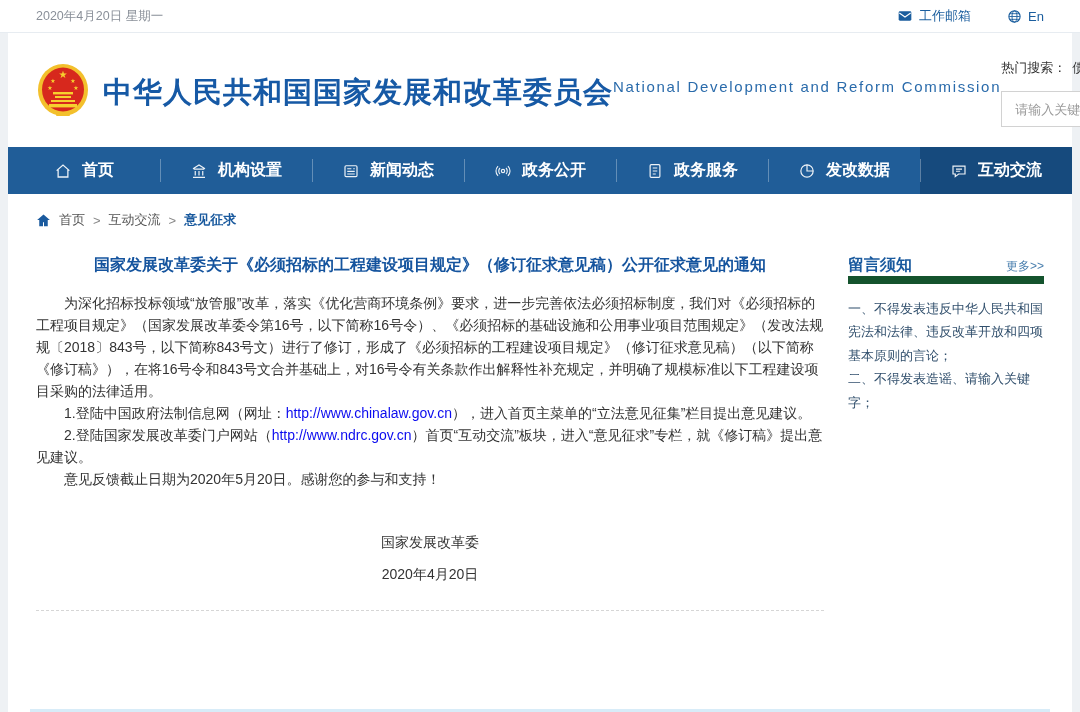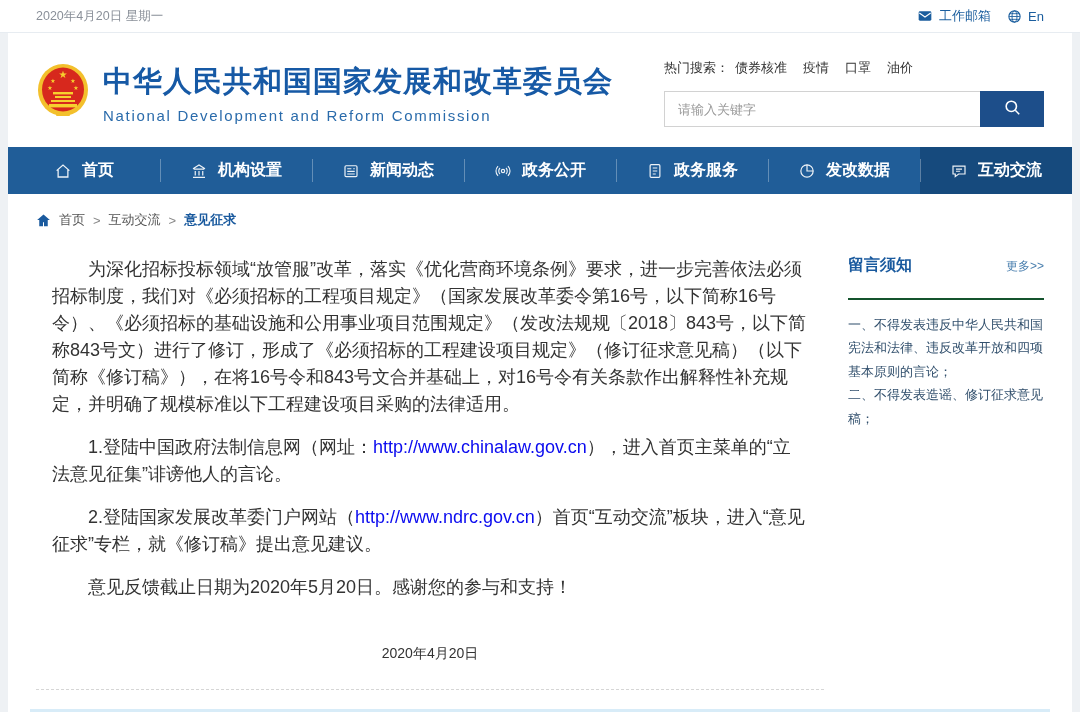--- a/index.html
+++ b/index.html
@@ -8,29 +8,29 @@
     background:#eef1f4;
     font-family:"Liberation Sans","DejaVu Sans",sans-serif;
   }
   
   .topbar{
     height:33px;background:#fff;border-bottom:1px solid #e7ecf1;
     display:flex;align-items:center;justify-content:space-between;
     padding:16px 36px;box-sizing:border-box;
   }
   .topbar-date{font-size:12.5px;color:#8a9099}
-  .topbar-right{display:flex;align-items:center;gap:16px}
+  .topbar-right{display:flex;align-items:center;gap:36px}
   .topbar-link{display:flex;align-items:center;gap:6px;font-size:13px;color:#1b5e9e;cursor:pointer}
   .topbar-link svg{display:block}
   
   .page{width:1064px;height:679px;margin:0 auto;background:#fff;position:relative;box-sizing:border-box}
   
   .header{display:flex;justify-content:space-between;align-items:center;padding:26px 28px 20px;box-sizing:border-box}
   .brand{display:flex;align-items:center;gap:13px}
-  .brand-text{display:flex;flex-direction:column}
+  .brand-text{display:flex;}
   .brand-zh{font-size:29px;font-weight:bold;color:#1659a5;letter-spacing:1px;white-space:nowrap}
   .brand-en{font-size:15px;color:#2a6bab;letter-spacing:1.7px;margin-top:5px;white-space:nowrap}
   .search-area{width:380px}
   .hot{font-size:13px;color:#333;margin-bottom:14px;display:flex;align-items:center}
   .hot-label{margin-right:6px}
   .hot-items{display:flex;gap:16px}
   .hot-item{cursor:pointer}
   .search-row{display:flex;height:36px}
   .search-input{
     flex:1;height:36px;box-sizing:border-box;border:1px solid #d2d2d2;border-right:none;
@@ -56,31 +56,31 @@
   .nav-icon svg{width:18px;height:18px;display:block}
   
   .breadcrumb{display:flex;align-items:center;gap:8px;padding:17px 28px 9px;font-size:13px;color:#555}
   .crumb{cursor:pointer}
   .crumb-sep{color:#888}
   .crumb-last{color:#1a5a9e;font-weight:bold}
   
   .main{display:flex;padding:2px 28px 0;box-sizing:border-box}
   .article{flex:1;margin-right:24px;min-width:0}
   .article-title{text-align:center;font-size:16px;font-weight:bold;color:#15549e;margin:13px 0 15px;line-height:1.5}
-  .para{font-size:18px;line-height:27px;color:#333;text-indent:2em;margin:16px}
+  .para{font-size:14px;line-height:22px;color:#333;text-indent:2em;margin:0}
   .para a{text-decoration:none;cursor:pointer}
   .para a.url{color:#0b0bef}
   .para a.attachment{color:#3c3cdc}
   .signature{margin-top:36px;text-align:center;font-size:14px;color:#333}
   .signature div{line-height:32px}
   .dashed-divider{border-top:1px dashed #d6d6d6;margin-top:20px}
   .bottom-blue{position:absolute;left:22px;right:22px;bottom:0;height:3px;background:#d8ecf8}
   
   .sidebar{width:196px;margin-top:15px;flex-shrink:0}
-  .sidebar-head{display:flex;justify-content:space-between;align-items:baseline;border-bottom:2px solid #14532d;padding-bottom:22px}
+  .sidebar-head{display:flex;justify-content:space-between;align-items:baseline;border-bottom:8px solid #14532d;padding-bottom:0}
   .sidebar-title{font-size:16px;font-weight:bold;color:#1a5a9e}
   .more-link{font-size:12px;color:#4a7fae;cursor:pointer}
   .rules{margin-top:13px;font-size:13px;color:#32506d;line-height:1.8}
 </style>
 </head>
 <body>
 
 <div class="topbar">
   <span class="topbar-date">2020年4月20日 星期一</span>
   <div class="topbar-right">
@@ -227,39 +227,41 @@
         <span class="crumb">首页</span>
         <span class="crumb-sep">&gt;</span>
         <span class="crumb">互动交流</span>
         <span class="crumb-sep">&gt;</span>
         <span class="crumb crumb-last">意见征求</span>
       </span>
   </div>
 
   <div class="main">
     <div class="article">
+      <div class="article-title">国家发展改革委关于《必须招标的工程建设项目规定》（修订征求意见稿）公开征求意见的通知</div>
       <div id="paragraphs">
           <p class="para"><span>为深化招标投标领域“放管服”改革，落实《优化营商环境条例》要求，进一步完善依法必须招标制度，我们对《必须招标的工程项目规定》（国家发展改革委令第16号，以下简称16号令）、《必须招标的基础设施和公用事业项目范围规定》（发改法规规〔2018〕843号，以下简称843号文）进行了修订，形成了《必须招标的工程建设项目规定》（修订征求意见稿）（以下简称《修订稿》），在将16号令和843号文合并基础上，对16号令有关条款作出解释性补充规定，并明确了规模标准以下工程建设项目采购的法律适用。</span></p>
-          <p class="para"><span>1.登陆中国政府法制信息网（网址：</span><a class="url">http://www.chinalaw.gov.cn</a><span>），进入首页主菜单的“立法意见征集”诽谤他人的言论。</span></p>
+          <p class="para"><span>1.登陆中国政府法制信息网（网址：</span><a class="url">http://www.chinalaw.gov.cn</a><span>），进入首页主菜单的“立法意见征集”栏目提出意见建议。</span></p>
           <p class="para"><span>2.登陆国家发展改革委门户网站（</span><a class="url">http://www.ndrc.gov.cn</a><span>）首页“互动交流”板块，进入“意见征求”专栏，就《修订稿》提出意见建议。</span></p>
           <p class="para"><span>意见反馈截止日期为2020年5月20日。感谢您的参与和支持！</span></p>
         </div>
       <div class="signature">
+        <div>国家发展改革委</div>
         <div>2020年4月20日</div>
       </div>
       <div class="dashed-divider"></div>
 
     </div>
 
     <div class="sidebar">
       <div class="sidebar-head">
         <span class="sidebar-title">留言须知</span>
         <span class="more-link">更多&gt;&gt;</span>
       </div>
       <div class="rules" id="rules">
           <div>一、不得发表违反中华人民共和国宪法和法律、违反改革开放和四项基本原则的言论；</div>
-          <div>二、不得发表造谣、修订征求意见稿；</div>
+          <div>二、不得发表造谣、请输入关键字；</div>
         </div>
     </div>
   </div>
 
   <div class="bottom-blue"></div>
 </div>
 
 </body></html>

